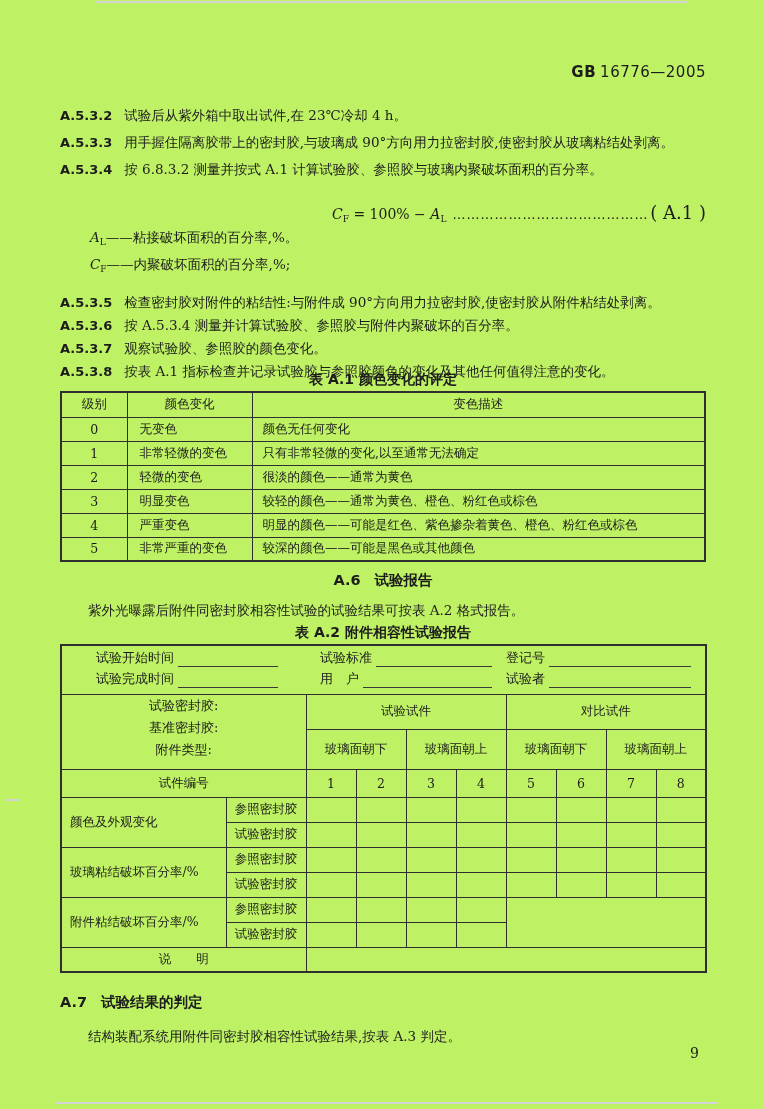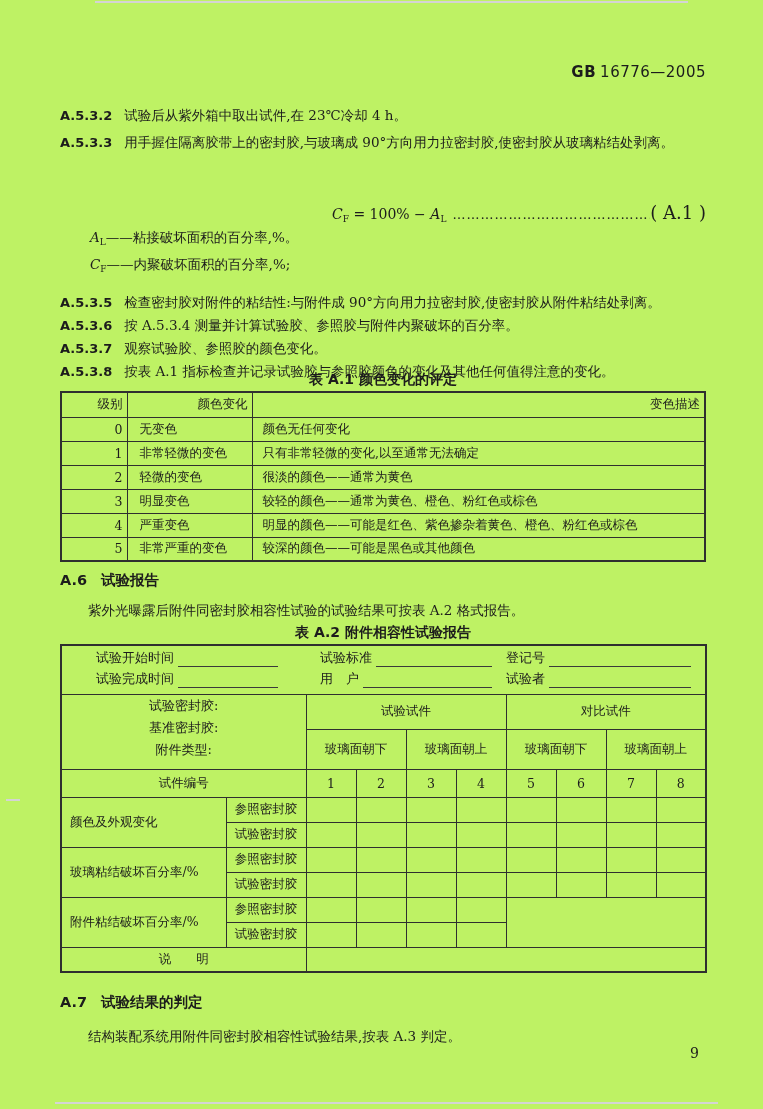--- a/index.html
+++ b/index.html
@@ -32,21 +32,21 @@
   .tbl-title{text-align:center;font-family:"DejaVu Sans",sans-serif;font-weight:bold;
              font-size:14px;line-height:16px;margin:0 0 4px 0;}
   
   table{border-collapse:collapse;table-layout:fixed;width:646px;}
   td{border:1px solid #2f2f2f;font-size:12.5px;overflow:hidden;}
   .t1,.t2{border:2px solid #2f2f2f;}
   
   .t1 tr{height:24px;}
   .t1 tr.hd{height:25px;}
   .t1 td{padding:1px 4px;}
-  .t1 .c-center{text-align:right;}
+  .t1 .c-center{text-align:center;}
   .t1 .c-name{padding-left:12px;}
   .t1 .c-desc{padding-left:10px;}
   
   .t2 td{text-align:center;padding:0;}
   .t2 .r-info{height:49px;}
   .t2 .r-grp{height:35px;}
   .t2 .r-sub{height:40px;padding-left:17px;}
   .t2 .r-spec{height:28px;}
   .t2 .r-data{height:25px;}
   .t2 .r-notes{height:25px;}
@@ -78,20 +78,21 @@
   <div class="scan-line" style="bottom:5px;left:55px;right:45px;height:2px;"></div>
   <div class="scan-line" style="top:799px;left:6px;width:14px;height:2px;"></div>
 
   <div class="doc-header">
     <span class="gb">GB</span><span>16776—2005</span>
   </div>
 
   <div class="blk" style="top:102px;">
     <p class="clause"><span class="cnum">A.5.3.2</span><span>试验后从紫外箱中取出试件,在 23℃冷却 4 h。</span></p>
     <p class="clause"><span class="cnum">A.5.3.3</span><span>用手握住隔离胶带上的密封胶,与玻璃成 90°方向用力拉密封胶,使密封胶从玻璃粘结处剥离。</span></p>
+    <p class="clause"><span class="cnum">A.5.3.4</span><span>按 6.8.3.2 测量并按式 A.1 计算试验胶、参照胶与玻璃内聚破坏面积的百分率。</span></p>
   </div>
 
   <div class="blk formula-row" style="top:202px;">
     <span class="f-pad"></span>
     <span><span class="var">C</span><sub>F</sub><span> = 100% − </span><span class="var">A</span><sub>L</sub></span>
     <span class="f-leader">…………………………………………</span>
     <span class="f-ref">( A.1 )</span>
   </div>
 
   <div class="blk where" style="top:226px;">
@@ -147,21 +148,21 @@
       </tr>
       <tr>
         <td class="c-center">5</td>
         <td class="c-name">非常严重的变色</td>
         <td class="c-desc">较深的颜色——可能是黑色或其他颜色</td>
       </tr>
     </tbody>
       </table>
   </div>
 
-  <p class="blk sec-h" style="top:571px;"><span class="snum">A.6</span><span>试验报告</span></p>
+  <p class="blk sec-h" style="top:571px;text-align:center;"><span class="snum">A.6</span><span>试验报告</span></p>
   <p class="blk sec-p" style="top:602px;">紫外光曝露后附件同密封胶相容性试验的试验结果可按表 A.2 格式报告。</p>
 
   <div class="blk" style="top:624px;">
     <p class="tbl-title">表 A.2  附件相容性试验报告</p>
     <table class="t2">
       <colgroup>
         <col style="width:165px">
           <col style="width:80px">
         <col style="width:50px">
           <col style="width:50px">

